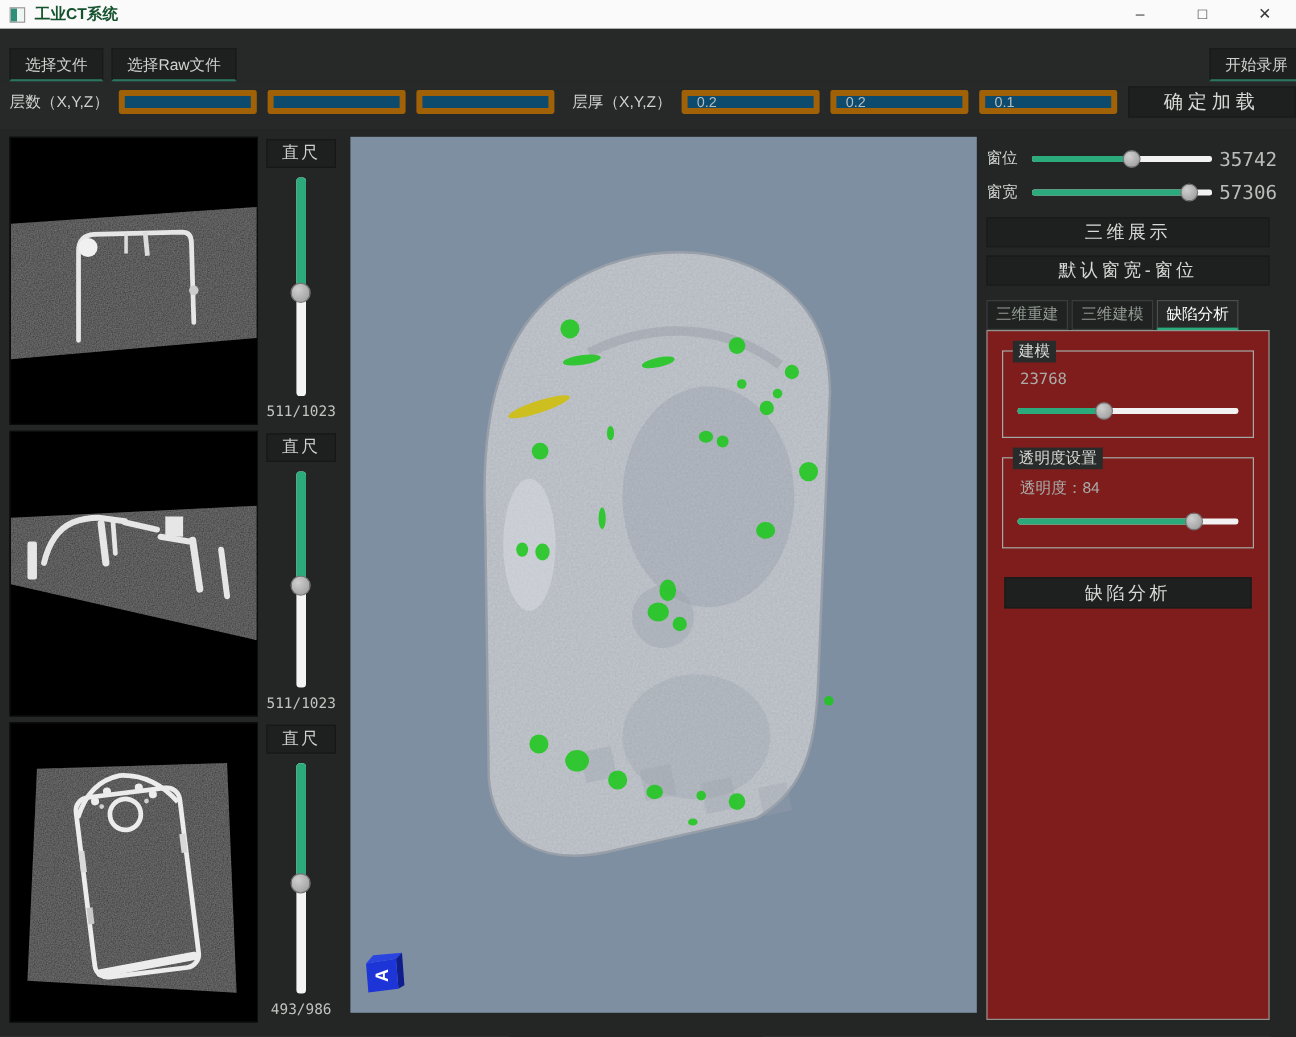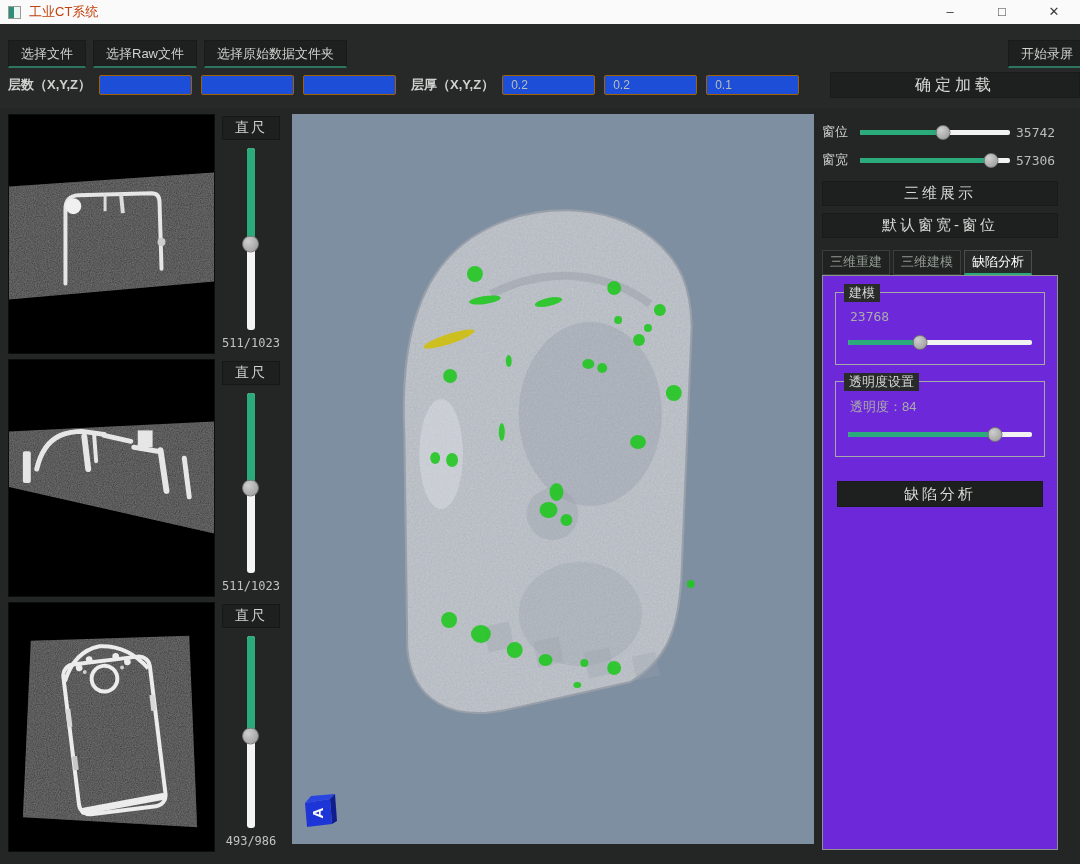--- a/index.html
+++ b/index.html
@@ -3,34 +3,34 @@
 <meta charset="utf-8">
 <style>
   html,body{margin:0;padding:0;background:#555;}
   *{box-sizing:border-box;font-family:"Liberation Sans","DejaVu Sans",sans-serif;}
   .window{width:1080px;height:864px;background:#232625;display:flex;flex-direction:column;overflow:hidden;position:relative;}
 
   
   .titlebar{height:24px;background:#fafafa;display:flex;align-items:center;padding-left:8px;flex:0 0 auto;}
   .app-icon{width:13px;height:13px;margin-right:8px;border:1px solid #9a9a9a;
     background:linear-gradient(90deg,#2e8f78 0%,#2e8f78 45%,#eef6f2 45%);}
-  .app-title{font-size:13px;color:#c2410c;}
+  .app-title{font-size:13px;color:#14532d;font-weight:bold;}
   .tb-spacer{flex:1;}
   .win-btn{width:52px;height:24px;text-align:center;line-height:23px;font-size:13px;color:#3a3a3a;cursor:default;}
 
   
   .toolbar{height:44px;background:#262928;display:flex;align-items:flex-end;padding:0 0 0 8px;flex:0 0 auto;}
   .tool-btn{background:#1d201f;color:#cfd3cf;font-size:13px;padding:4px 12px 3px;margin-right:7px;
     border:1px solid #181b1a;border-bottom:2px solid #2d7560;white-space:nowrap;margin-top:36px;}
   .record-btn{margin-left:auto;margin-right:-6px;}
 
   
   .param-row{height:40px;background:#262928;display:flex;align-items:center;padding:0 0 6px 8px;flex:0 0 auto;}
-  .param-label{font-size:13px;color:#cfd3cf;margin-right:8px;white-space:nowrap;font-weight:bold;}
-  .param-input{width:93px;height:20px;background:#1d4ed8;border:1px solid #a16207;border-radius:2px;
+  .param-label{font-size:13px;color:#cfd3cf;margin-right:8px;white-space:nowrap;}
+  .param-input{width:115px;height:20px;background:#0c4a6e;border:5px solid #a16207;border-radius:2px;
     color:#b9bdb9;font-size:12px;padding:0 8px;margin-right:9px;outline:none;}
   .load-btn{margin-left:auto;width:250px;height:26px;background:#1d201f;border:1px solid #181b1a;
     color:#d6dad6;font-size:16px;letter-spacing:4px;}
 
   
   .main{flex:1;display:flex;background:#232625;padding:6px 0 0 8px;overflow:hidden;}
 
   .left-area{display:flex;flex-direction:column;flex:0 0 auto;}
   .slice-row{display:flex;margin-bottom:5px;}
   .ct-panel{width:207px;background:#000;border:1px solid #0c0e0d;}
@@ -52,29 +52,29 @@
 
   
   .right-panel{width:258px;flex:0 0 auto;display:flex;flex-direction:column;padding:4px 22px 0 0;}
   .wl-row{display:flex;align-items:center;height:22px;margin:3px 0;}
   .wl-label{width:32px;font-size:13px;color:#cfd3cf;flex:0 0 auto;}
   .hslider{position:relative;flex:1;height:16px;margin:0 6px;}
   .hslider .track{position:absolute;left:0;right:0;top:6px;height:5px;background:#f2f2f2;border-radius:2px;}
   .hslider .fill{height:100%;background:#2bab7c;border-radius:2px;}
   .hslider .handle{position:absolute;top:1px;width:15px;height:15px;border-radius:50%;
     background:radial-gradient(circle at 35% 32%,#cfcfcf,#969696);border:1px solid #747474;transform:translateX(-50%);}
-  .wl-value{width:42px;text-align:left;font-family:"DejaVu Sans Mono","Liberation Mono",monospace;font-size:13px;color:#b9bdb9;}
+  .wl-value{width:42px;text-align:left;font-family:"DejaVu Sans Mono","Liberation Mono",monospace;font-size:16px;color:#b9bdb9;}
   .panel-btn{height:25px;background:#1d201f;border:1px solid #181b1a;color:#d6dad6;
     font-size:15px;letter-spacing:3px;margin:7px 0 0;width:100%;}
 
   .tabs{display:flex;gap:3px;margin-top:12px;flex:0 0 auto;}
   .tab{padding:2px 7px 3px;font-size:13px;background:#1f2221;color:#949b94;border:1px solid #3a3d3c;}
   .tab.active{color:#ffffff;background:#262928;border-color:#4a4d4c;border-bottom:2px solid #2bab7c;padding-bottom:1px;}
 
-  .tab-content{flex:1;border:1px solid #8f948f;background:#6d28d9;margin-bottom:14px;padding:16px 12px;display:flex;flex-direction:column;}
+  .tab-content{flex:1;border:1px solid #8f948f;background:#7f1d1d;margin-bottom:14px;padding:16px 12px;display:flex;flex-direction:column;}
   .group-box{border:1px solid #a5aaa5;position:relative;padding:16px 12px 14px;margin-bottom:16px;}
   .group-title{position:absolute;top:-9px;left:8px;background:#282b2a;padding:0 5px;font-size:13px;color:#d6dad6;}
   .group-value{font-size:13px;color:#a9ada9;margin:0 0 10px 2px;font-family:"DejaVu Sans Mono","Liberation Mono",monospace;}
   .group-label{font-size:13px;color:#a9ada9;margin:0 0 10px 2px;}
   .defect-btn{height:26px;background:#1d201f;border:1px solid #181b1a;color:#d6dad6;font-size:15px;letter-spacing:3px;margin:8px 2px 0;}
 </style>
 </head>
 <body>
 
 <div class="window">
@@ -84,21 +84,20 @@
     <div class="app-title">工业CT系统</div>
     <div class="tb-spacer"></div>
     <div class="win-btn">–</div>
     <div class="win-btn">□</div>
     <div class="win-btn">✕</div>
   </div>
 
   <div class="toolbar">
     <button class="tool-btn">选择文件</button>
     <button class="tool-btn">选择Raw文件</button>
-    <button class="tool-btn">选择原始数据文件夹</button>
     <button class="tool-btn record-btn">开始录屏</button>
   </div>
 
   <div class="param-row">
     <span class="param-label">层数（X,Y,Z）</span>
     <input class="param-input" value="" style="">
     <input class="param-input" value="" style="">
     <input class="param-input" value="" style="">
     <span class="param-label" style="margin-left:6px;">层厚（X,Y,Z）</span>
     <input class="param-input" value="0.2" style="">

